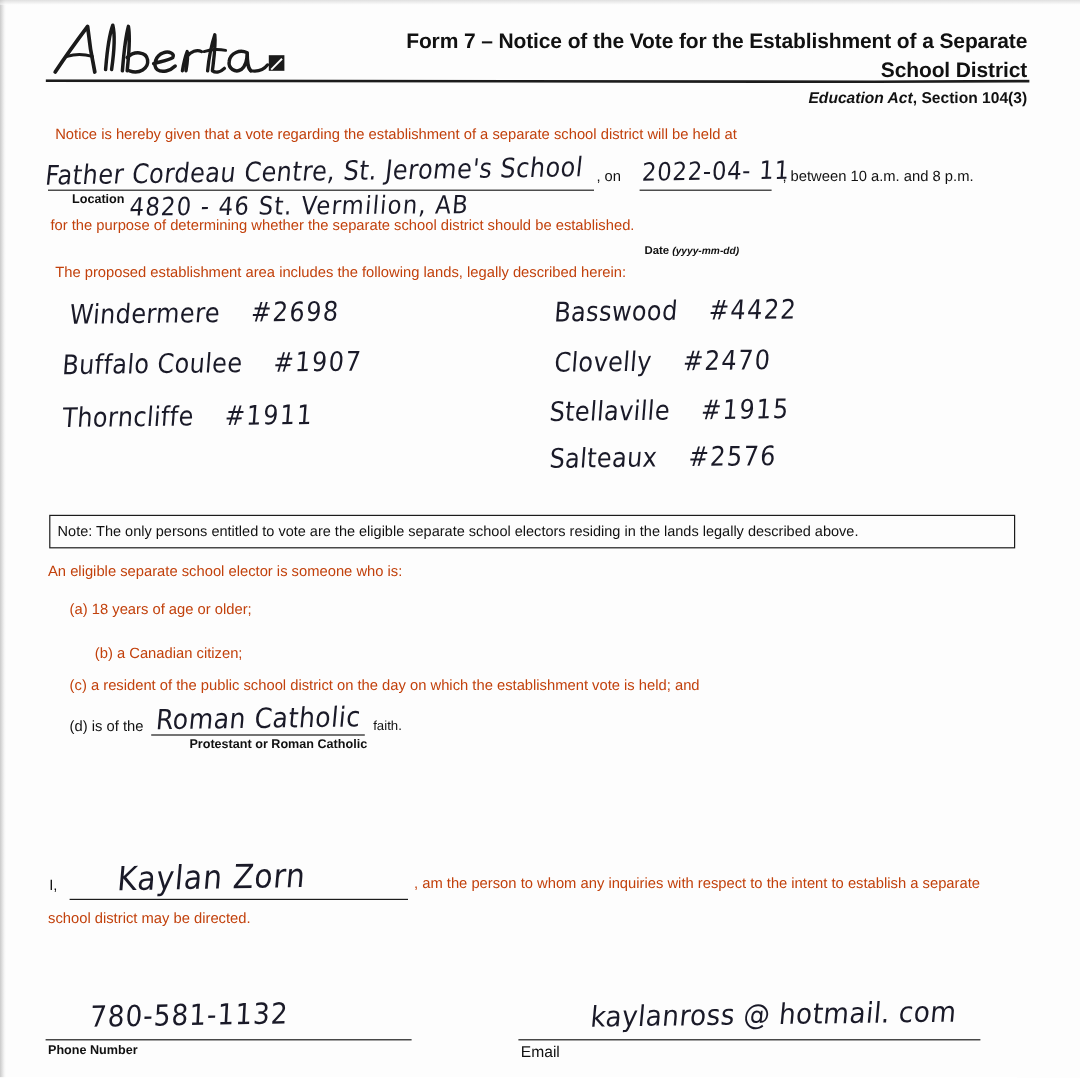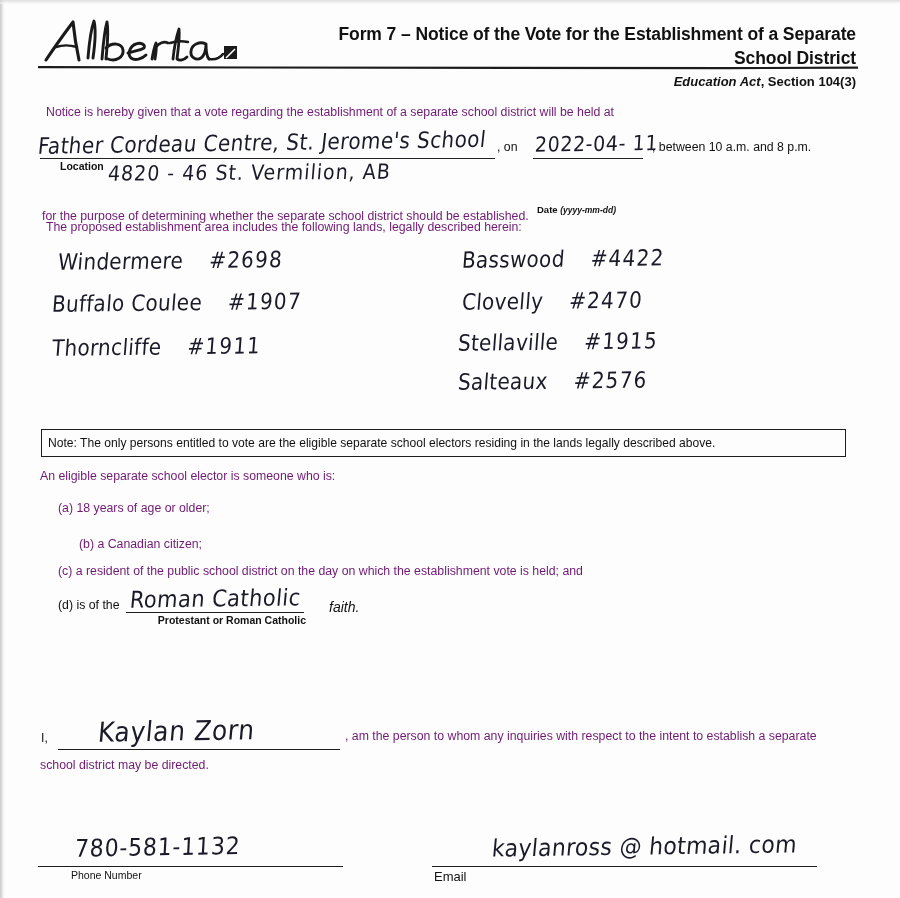--- a/index.html
+++ b/index.html
@@ -74,24 +74,24 @@
     font-size: 13px;
     font-weight: bold;
   }
   .header-sub .ital { font-style: italic; }
 
   
   .body-text {
     position: absolute;
     font-size: 12.3px;
     line-height: 16px;
-    color: #701a75;
+    color: #c2410c;
   }
   .t-notice   { left: 46px; top: 104px; width: 800px; }
-  .t-purpose  { left: 42px; top: 180px; width: 800px; margin-top: 28px; }
+  .t-purpose  { left: 42px; top: 180px; width: 800px; }
   .t-proposed { left: 46px; top: 219px; width: 800px; }
   .t-eligible { left: 40px; top: 468px; width: 800px; }
   .t-a        { left: 58px; top: 500px; }
   .t-b        { left: 58px; top: 536px; margin-left: 21px; }
   .t-c        { left: 58px; top: 563px; }
   .t-inquiry  { left: 345px; top: 728px; width: 515px; }
   .t-directed { left: 40px; top: 757px; width: 500px; }
 
   
   .hw {
@@ -205,21 +205,21 @@
     background: #1c1c1c;
   }
   .lbl-faith {
     position: absolute;
     left: 126px; top: 614px;
     width: 180px;
     text-align: right;
     font-size: 10.5px;
     font-weight: bold;
   }
-  .t-d-post { position: absolute; left: 329px; top: 599px; font-size: 14px; font-style: italic; }
+  .t-d-post { position: absolute; left: 311px; top: 599px; font-size: 11px; }
 
   
   .t-I { position: absolute; left: 41px; top: 731px; font-size: 12.3px; }
   .hw-name {
     left: 98px; top: 718px;
     font-size: 25px;
     letter-spacing: 0.6px;
     transform: rotate(-1deg) skewX(-6deg) scaleY(1.1);
   }
   .rule-name {
@@ -239,22 +239,21 @@
   .rule-phone {
     position: absolute;
     left: 38px; top: 866px;
     width: 305px; height: 1.4px;
     background: #1c1c1c;
   }
   .lbl-phone {
     position: absolute;
     left: 40px; top: 869px;
     font-size: 10.5px;
-    font-weight: normal;
-    margin-left: 31px;
+    font-weight: bold;
   }
   .hw-email {
     left: 492px; top: 836px;
     font-size: 22px;
     letter-spacing: 0.3px;
     transform: rotate(-0.8deg) skewX(-6deg) scaleY(1.08);
   }
   .rule-email {
     position: absolute;
     left: 432px; top: 866px;

